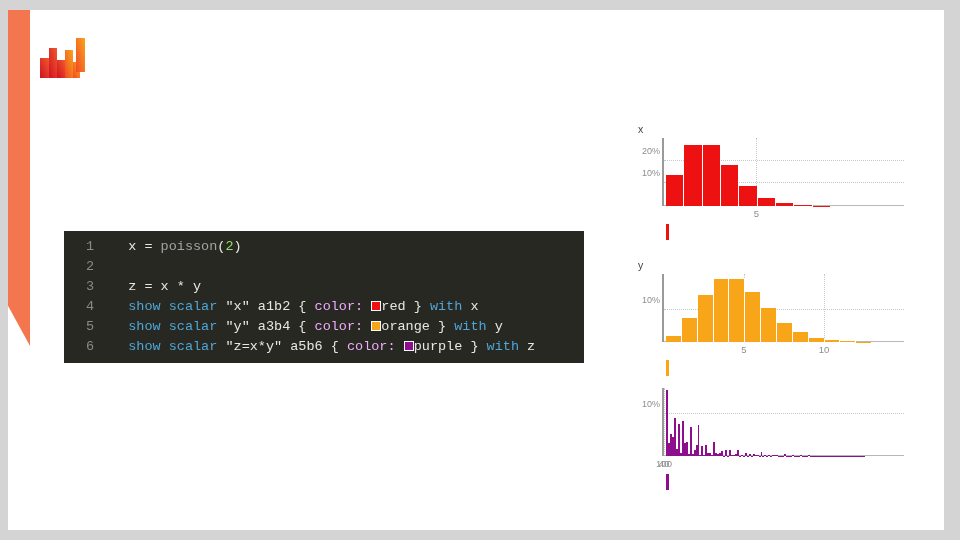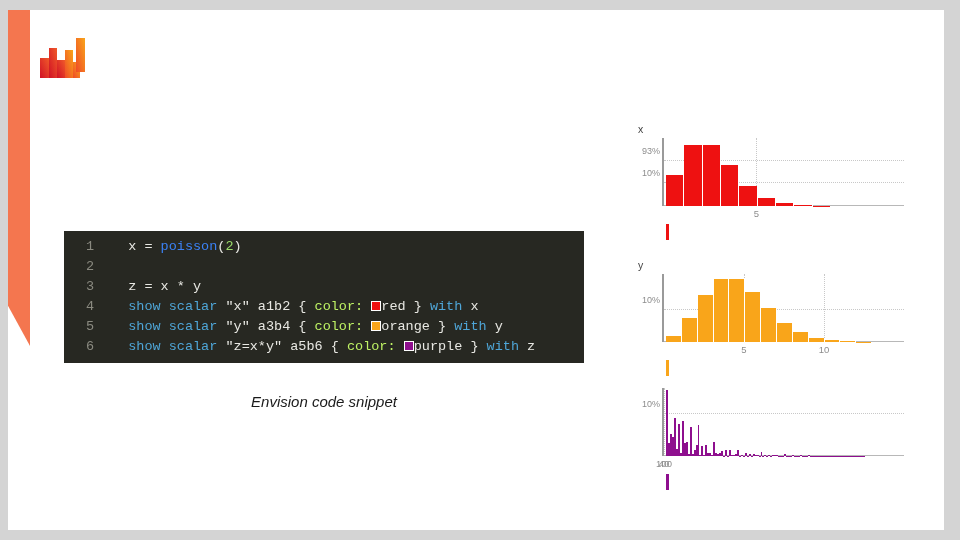--- a/index.html
+++ b/index.html
@@ -70,24 +70,24 @@
   }
   .ln {
     width: 30px;
     text-align: right;
     color: #8a8a80;
     margin-right: 18px;
     flex: none;
   }
   .tok-plain  { color: #e8e8e3; }
   .tok-kw     { color: #4fa6d8; }
-  .tok-fn     { color: #3b82f6; }
+  .tok-fn     { color: #a3a3a3; }
   .tok-str    { color: #e8e8e3; }
   .tok-num    { color: #9bdd6a; }
-  .tok-prop   { color: #bef264; }
+  .tok-prop   { color: #f0abfc; }
   .tok-punc   { color: #e8e8e3; }
   .swatch {
     display: inline-block;
     width: 10px;
     height: 10px;
     vertical-align: -1px;
     border: 1px solid #ffffff;
     box-sizing: border-box;
     margin: 0 0 0 0;
   }
@@ -207,30 +207,29 @@
 
   <div id="code-block">
       <div class="code-line"><span class="ln">1</span><span><span class="tok-plain">  x = </span><span class="tok-fn">poisson</span><span class="tok-punc">(</span><span class="tok-num">2</span><span class="tok-punc">)</span></span></div>
       <div class="code-line"><span class="ln">2</span></div>
       <div class="code-line"><span class="ln">3</span><span><span class="tok-plain">  z = x * y</span></span></div>
       <div class="code-line"><span class="ln">4</span><span><span class="tok-plain">  </span><span class="tok-kw">show</span><span class="tok-plain"> </span><span class="tok-kw">scalar</span><span class="tok-plain"> </span><span class="tok-str">"x"</span><span class="tok-plain"> a1b2 { </span><span class="tok-prop">color:</span><span class="tok-plain"> </span><span class="swatch" style="background: rgb(238, 17, 17);"></span><span class="tok-plain">red</span><span class="tok-plain"> } </span><span class="tok-kw">with</span><span class="tok-plain"> x</span></span></div>
       <div class="code-line"><span class="ln">5</span><span><span class="tok-plain">  </span><span class="tok-kw">show</span><span class="tok-plain"> </span><span class="tok-kw">scalar</span><span class="tok-plain"> </span><span class="tok-str">"y"</span><span class="tok-plain"> a3b4 { </span><span class="tok-prop">color:</span><span class="tok-plain"> </span><span class="swatch" style="background: rgb(249, 165, 26);"></span><span class="tok-plain">orange</span><span class="tok-plain"> } </span><span class="tok-kw">with</span><span class="tok-plain"> y</span></span></div>
       <div class="code-line"><span class="ln">6</span><span><span class="tok-plain">  </span><span class="tok-kw">show</span><span class="tok-plain"> </span><span class="tok-kw">scalar</span><span class="tok-plain"> </span><span class="tok-str">"z=x*y"</span><span class="tok-plain"> a5b6 { </span><span class="tok-prop">color:</span><span class="tok-plain"> </span><span class="swatch" style="background: rgb(142, 15, 142);"></span><span class="tok-plain">purple</span><span class="tok-plain"> } </span><span class="tok-kw">with</span><span class="tok-plain"> z</span></span></div>
     </div>
 
-  <div id="caption">Envision code snippet</div>
 
   <div class="chart-panel" id="panel-0" style="top: 112px;">
       <div class="chart-title">x</div>
       <div class="plot-wrap" style="height: 68px;">
         <div class="plot-area">
           <div class="gridline" style="bottom: 33.3333%;"></div>
           <div class="ylab" style="bottom: 33.3333%;">10%</div>
           <div class="gridline" style="bottom: 66.6667%;"></div>
-          <div class="ylab" style="bottom: 66.6667%;">93%</div>
+          <div class="ylab" style="bottom: 66.6667%;">20%</div>
           <div class="vgrid" style="left: 38.4615%;"></div>
           <div class="xlab" style="left: 38.4615%;">5</div>
           <div class="axis-base"></div>
           <div class="bars">
             <div class="bar" style="height: 45%; background: rgb(238, 17, 17); border-right: 1px solid rgb(255, 255, 255); box-sizing: border-box;"></div>
             <div class="bar" style="height: 90.3333%; background: rgb(238, 17, 17); border-right: 1px solid rgb(255, 255, 255); box-sizing: border-box;"></div>
             <div class="bar" style="height: 90.3333%; background: rgb(238, 17, 17); border-right: 1px solid rgb(255, 255, 255); box-sizing: border-box;"></div>
             <div class="bar" style="height: 60%; background: rgb(238, 17, 17); border-right: 1px solid rgb(255, 255, 255); box-sizing: border-box;"></div>
             <div class="bar" style="height: 30%; background: rgb(238, 17, 17); border-right: 1px solid rgb(255, 255, 255); box-sizing: border-box;"></div>
             <div class="bar" style="height: 12%; background: rgb(238, 17, 17); border-right: 1px solid rgb(255, 255, 255); box-sizing: border-box;"></div>

